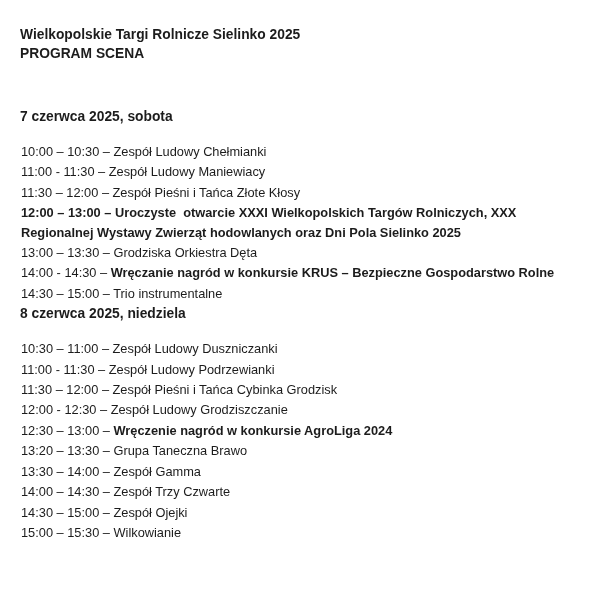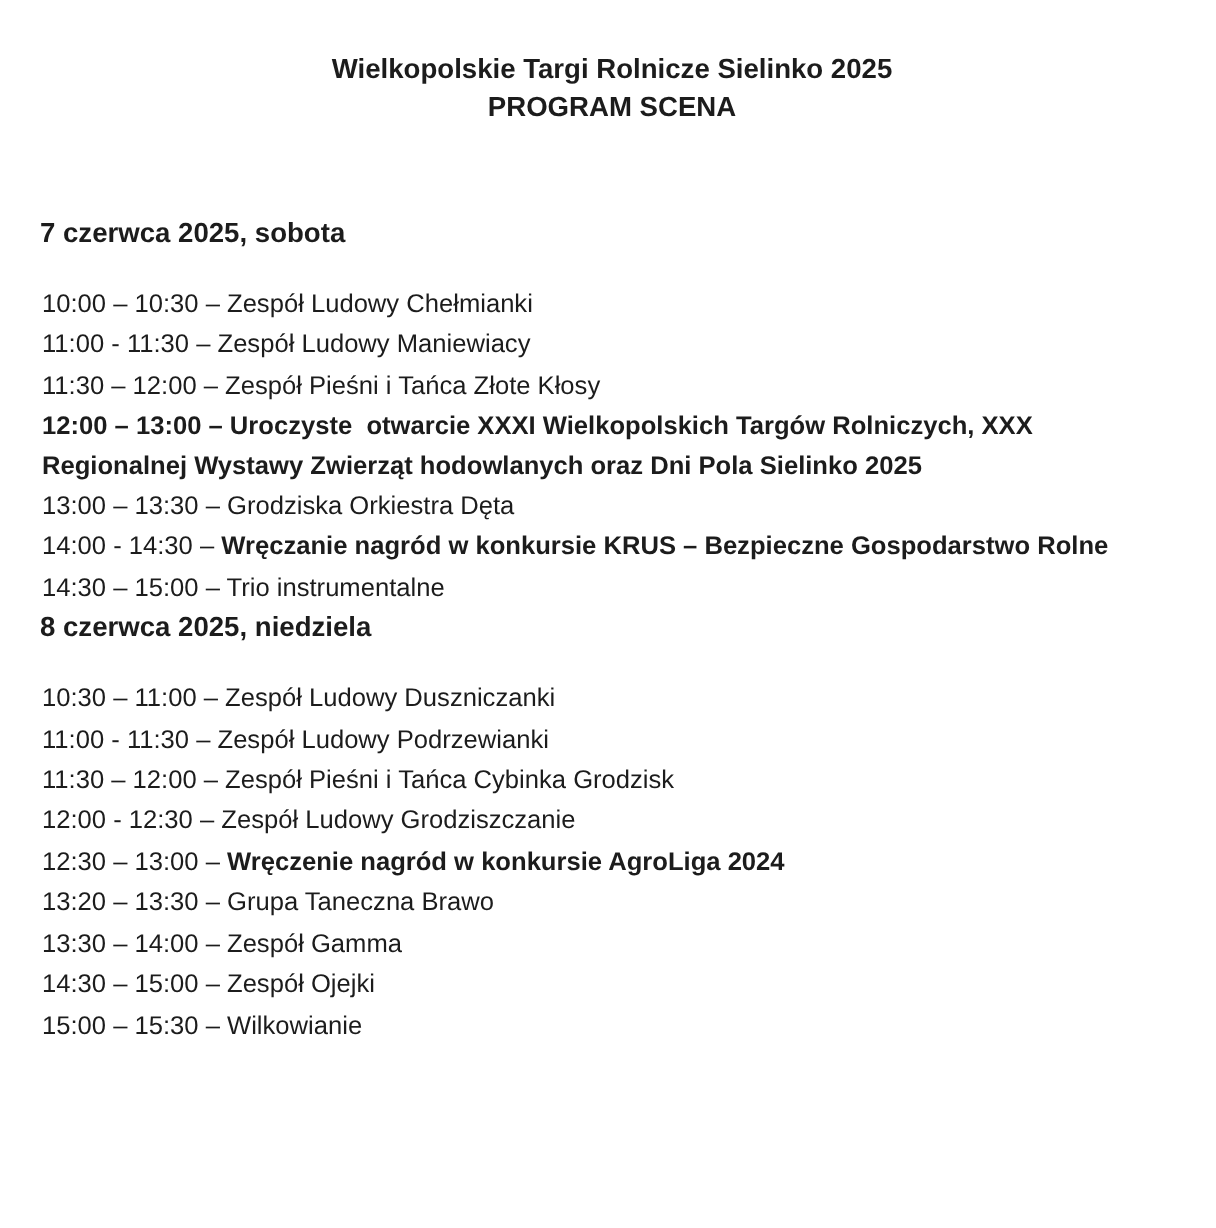--- a/index.html
+++ b/index.html
@@ -12,21 +12,20 @@
     width: 608px;
     height: 614px;
     box-sizing: border-box;
     background: #ffffff;
     color: #1c1c1c;
     font-family: "Liberation Sans", sans-serif;
     padding: 25px 16px 0 20px;
     overflow: hidden;
   }
   .title-block {
-    text-align: center;
     font-weight: bold;
     font-size: 13.8px;
     line-height: 19px;
   }
   .doc-title, .doc-subtitle {
     white-space: pre-wrap;
   }
   .section-heading {
     font-size: 13.8px;
     font-weight: bold;
@@ -77,18 +76,19 @@
   <section class="section-sunday">
     <h2 class="section-heading">8 czerwca 2025, niedziela</h2>
     <div class="program-list">
         <p class="program-item"><span class="run">10:30 – 11:00 – Zespół Ludowy Duszniczanki</span></p>
         <p class="program-item"><span class="run">11:00 - 11:30 – Zespół Ludowy Podrzewianki</span></p>
         <p class="program-item"><span class="run">11:30 – 12:00 – Zespół Pieśni i Tańca Cybinka Grodzisk</span></p>
         <p class="program-item"><span class="run">12:00 - 12:30 – Zespół Ludowy Grodziszczanie</span></p>
         <p class="program-item"><span class="run">12:30 – 13:00 – </span><span class="run bold">Wręczenie nagród w konkursie AgroLiga 2024</span></p>
         <p class="program-item"><span class="run">13:20 – 13:30 – Grupa Taneczna Brawo</span></p>
         <p class="program-item"><span class="run">13:30 – 14:00 – Zespół Gamma</span></p>
+        <p class="program-item"><span class="run">14:00 – 14:30 – Zespół Trzy Czwarte</span></p>
         <p class="program-item"><span class="run">14:30 – 15:00 – Zespół Ojejki</span></p>
         <p class="program-item"><span class="run">15:00 – 15:30 – Wilkowianie</span></p>
       </div>
   </section>
 
 </div>
 
 </body></html>

